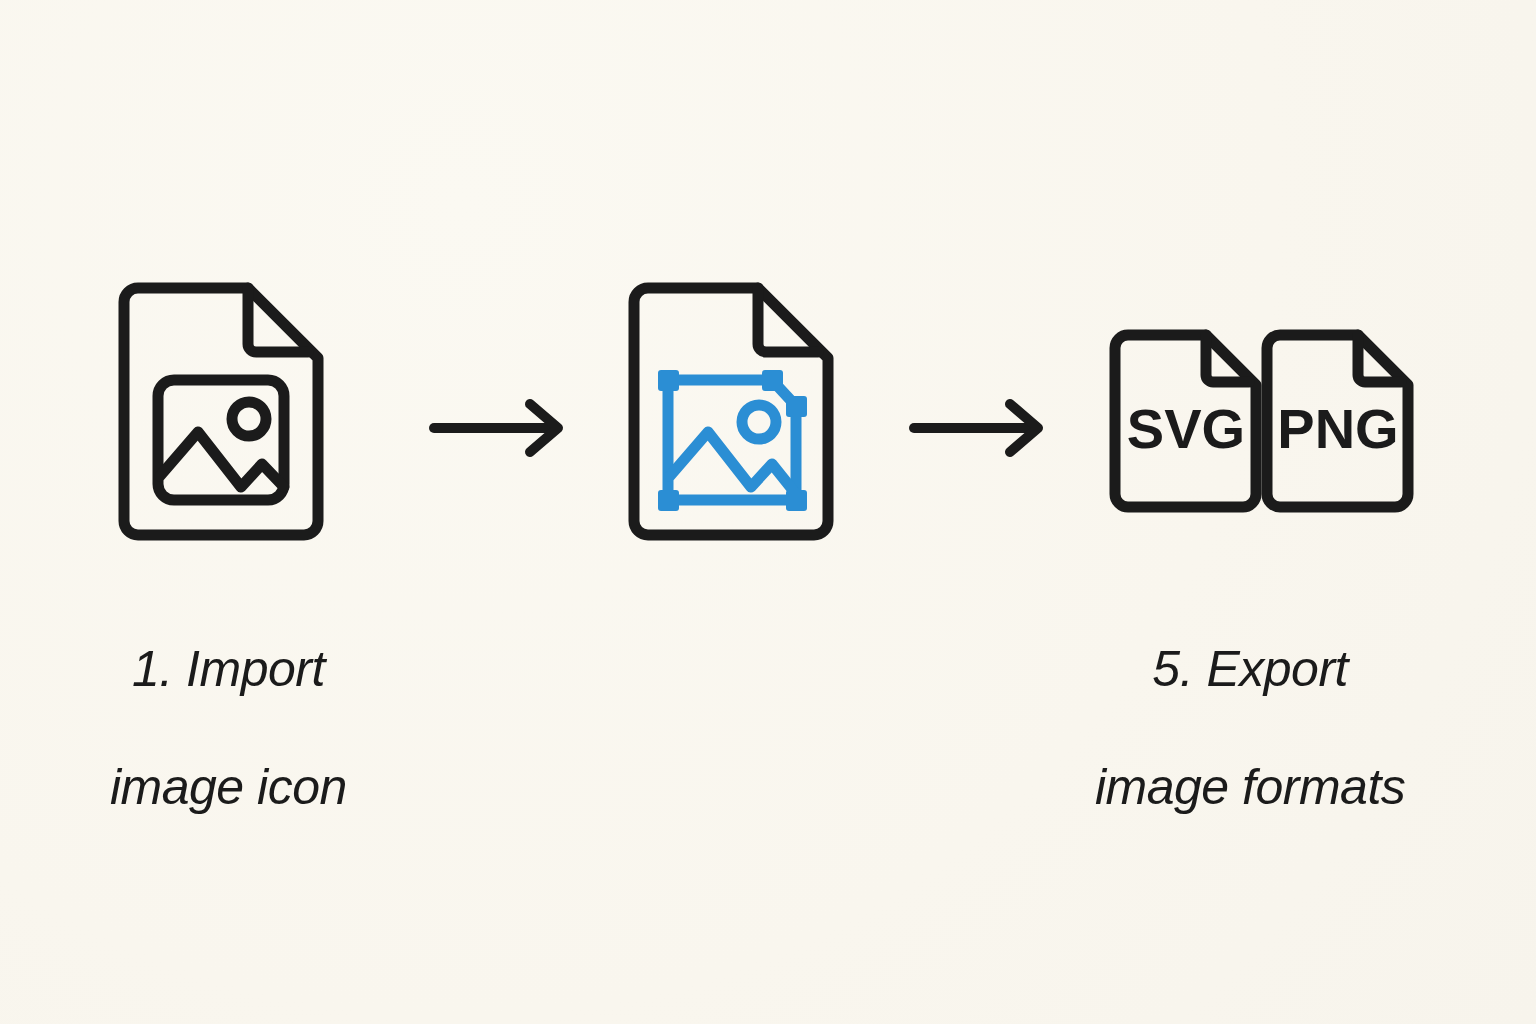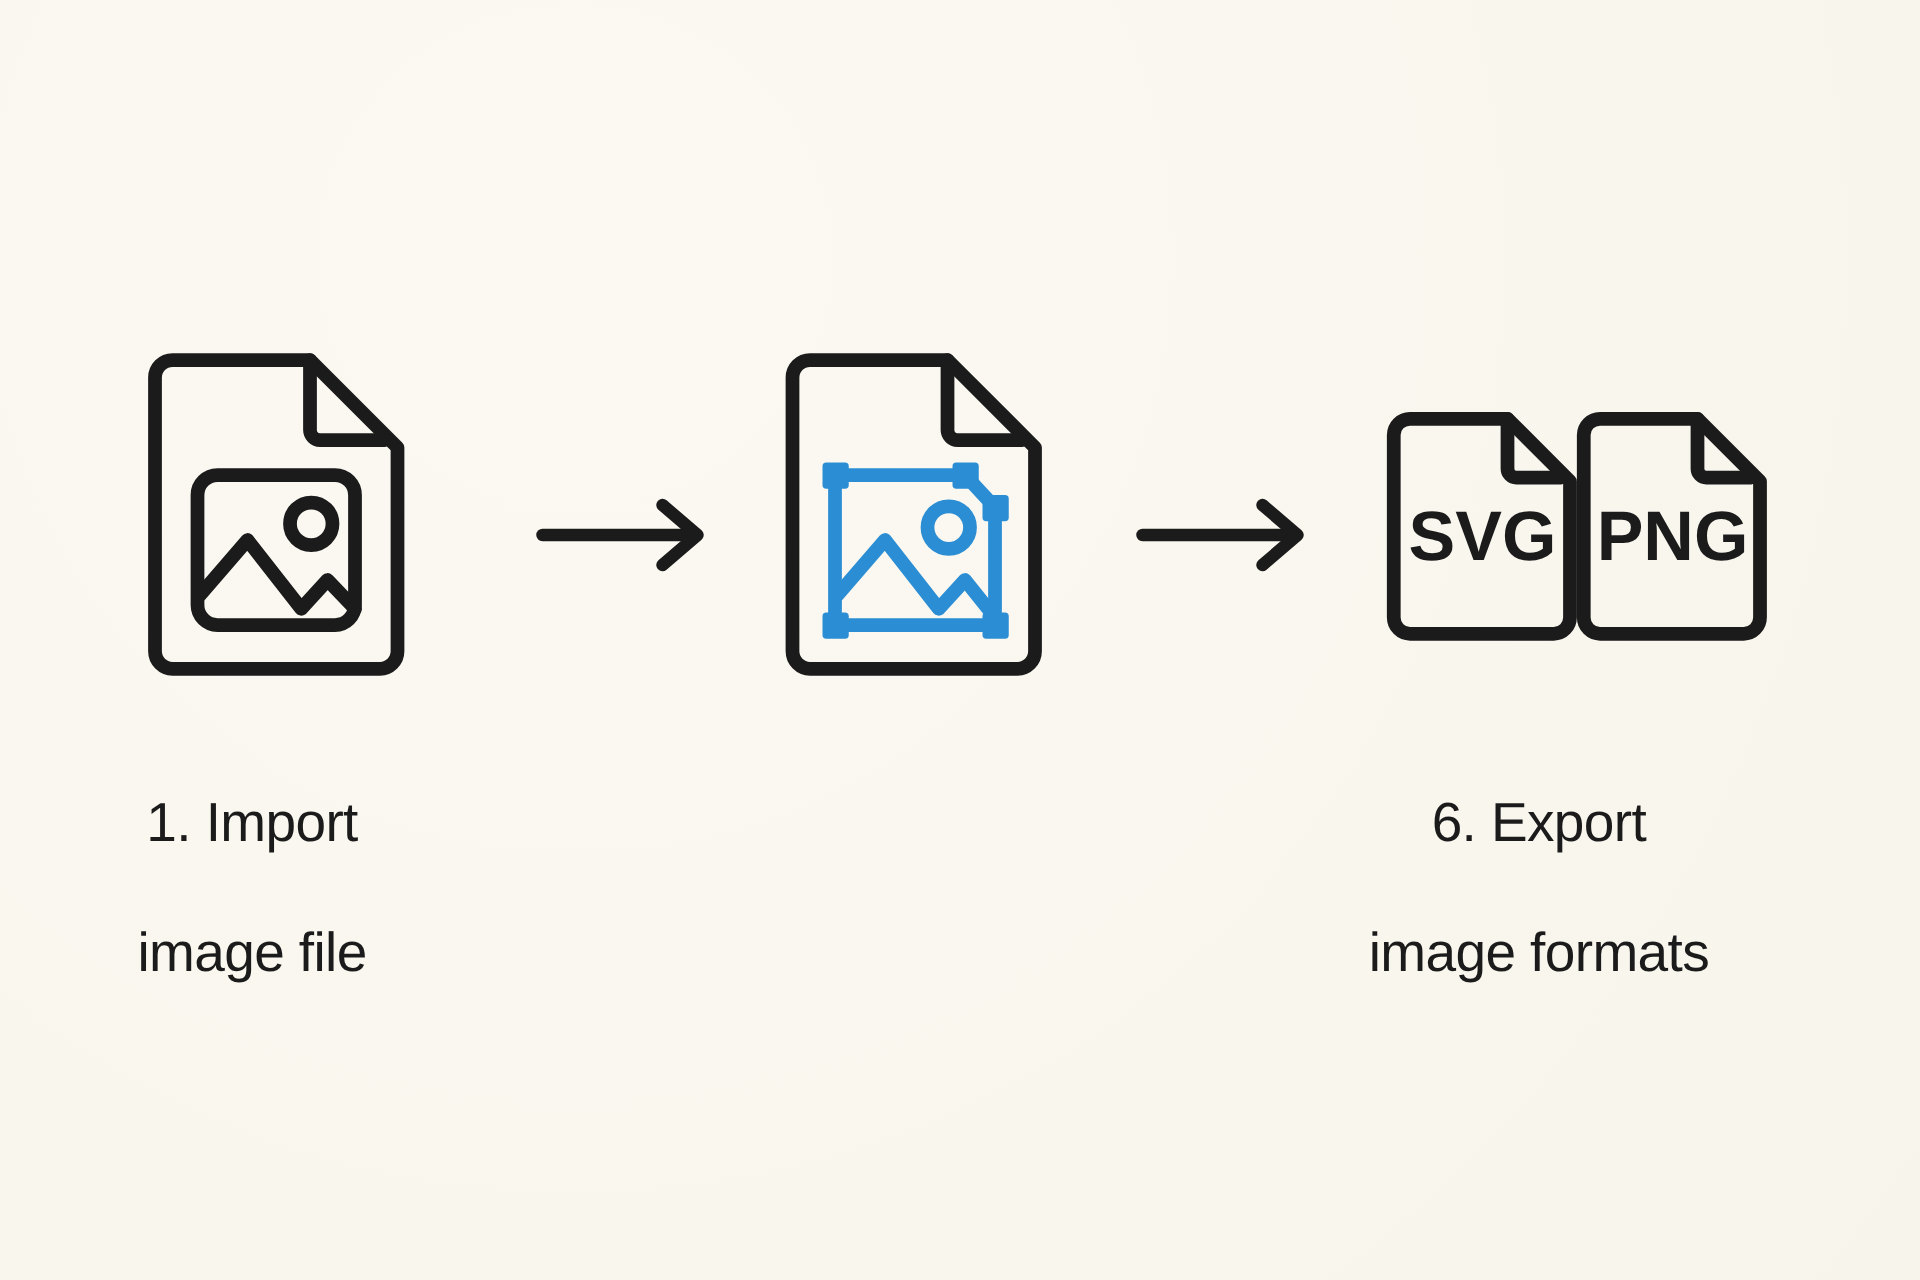--- a/index.html
+++ b/index.html
@@ -41,26 +41,27 @@
 
   .icon-stage {
     display: flex;
     align-items: center;
     justify-content: center;
   }
 
   .step-caption {
     margin-top: 0px;
     text-align: center;
-    font-size: 44px;
+    font-size: 50px;
     line-height: 1.18;
     font-weight: 400;
     color: #1b1b1b;
     letter-spacing: -0.5px;
     white-space: pre-line;
+    font-style: italic;
   }
 
   .caption-line {
     display: block;
   }
 
   .num-accent {
     color: #2b8ed4;
   }
 
@@ -98,21 +99,21 @@
 
         <rect x="48" y="100" width="126" height="120" rx="16" ry="16" fill="none" stroke="#1b1b1b" stroke-width="11"></rect>
 
         <circle cx="139" cy="139" r="17" fill="none" stroke="#1b1b1b" stroke-width="11"></circle>
 
         <path d="M50 196 L88 152 L131 207 L152 184 L174 207" fill="none" stroke="#1b1b1b" stroke-width="11" stroke-linejoin="round" stroke-linecap="round"></path>
       </svg>
     </div>
     <div class="step-caption" style="margin-top:36px;">
       <span class="caption-line">1. Import</span>
-      <span class="caption-line">image file</span>
+      <span class="caption-line">image icon</span>
     </div>
   </div>
 
   <div class="arrow-wrap" style="left:430px; top:398px; width:150px; height:60px;">
     <svg width="150" height="60" viewBox="0 0 150 60">
       <path d="M4 30 H126" fill="none" stroke="#1b1b1b" stroke-width="10" stroke-linecap="round"></path>
       <path d="M100 6 L128 30 L100 54" fill="none" stroke="#1b1b1b" stroke-width="10" stroke-linecap="round" stroke-linejoin="round"></path>
     </svg>
   </div>
 
@@ -183,18 +184,18 @@
                    a13 13 0 0 1 -13 13
                    h-115
                    a13 13 0 0 1 -13 -13
                    z" fill="none" stroke="#1b1b1b" stroke-width="11" stroke-linejoin="round" stroke-linecap="round"></path>
           <path d="M263 55 v40 a7 7 0 0 0 7 7 h36" fill="none" stroke="#1b1b1b" stroke-width="11" stroke-linejoin="round" stroke-linecap="round"></path>
           <text x="243" y="168" text-anchor="middle" font-family="Liberation Sans, sans-serif" font-size="56" font-weight="700" fill="#1b1b1b">PNG</text>
         </g>
       </svg>
     </div>
     <div class="step-caption" style="margin-top:36px;">
-      <span class="caption-line">6. Export</span>
+      <span class="caption-line">5. Export</span>
       <span class="caption-line">image formats</span>
     </div>
   </div>
 
 </div>
 
 </body></html>

